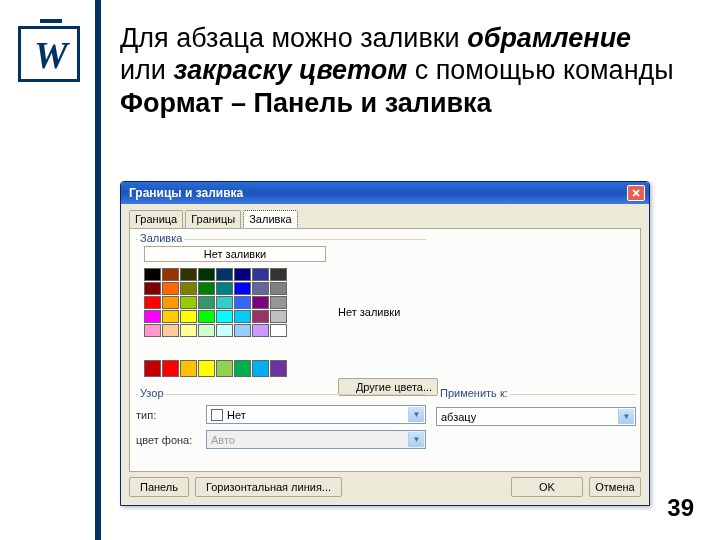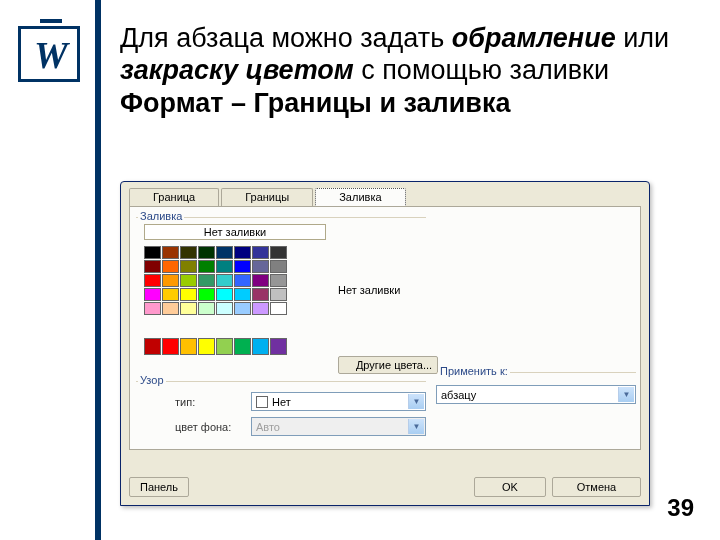--- a/index.html
+++ b/index.html
@@ -11,36 +11,36 @@
   .logo-inner::after { content: ''; position: absolute; top: -14px; left: 6px; width: 22px; height: 4px; background: #003264; }
   .vline { position: absolute; left: 95px; top: 0; bottom: 0; width: 6px; background: #003264; }
   .heading { position: absolute; left: 120px; top: 22px; width: 560px; font-size: 27px; line-height: 1.2; color: #000; }
   .heading b { font-weight: bold; }
   .heading i { font-style: italic; }
   .dialog { position: absolute; left: 120px; top: 181px; width: 530px; height: 325px; background: #ece9d8; border: 1px solid #0a246a; border-radius: 4px 4px 0 0; box-shadow: 2px 2px 4px rgba(0,0,0,.25); font-size: 11px; }
   .titlebar { height: 22px; background: linear-gradient(#2a6dd4, #1d56c0 45%, #1d56c0 55%, #3d7ae0); border-radius: 3px 3px 0 0; display: flex; align-items: center; padding: 0 4px 0 8px; color: #fff; font-weight: bold; font-size: 12px; }
   .titlebar-spacer { flex: 1; }
   .close-btn { width: 18px; height: 16px; background: #e36052; border: 1px solid #fff; border-radius: 2px; display: flex; align-items: center; justify-content: center; color: #fff; font-size: 11px; font-weight: bold; line-height: 1; }
   .tabs { display: flex; gap: 2px; padding: 6px 8px 0 8px; }
-  .tab { padding: 2px 23px; background: #ece9d8; border: 1px solid #aca899; border-bottom: none; border-radius: 2px 2px 0 0; font-size: 11px; position: relative; }
+  .tab { padding: 2px 5px; background: #ece9d8; border: 1px solid #aca899; border-bottom: none; border-radius: 2px 2px 0 0; font-size: 11px; position: relative; }
   .tab.active { background: #fcfcfa; border: 1px dotted #555; border-bottom: 1px solid #fcfcfa; z-index: 2; }
   .tab-body { margin: 0 8px 6px 8px; background: #fcfcfa; border: 1px solid #aca899; height: 244px; position: relative; padding: 6px 8px; }
   .group { position: absolute; }
   .group-label { font-size: 11px; color: #2c4a88; position: absolute; top: -8px; left: 2px; background: #fcfcfa; padding: 0 2px; }
   .fill-group { left: 6px; top: 10px; width: 290px; height: 150px; border-top: 1px solid #d9d2bd; }
   .nofill-label { position: absolute; top: 6px; left: 8px; width: 182px; height: 16px; border: 1px solid #b0a98a; background: #fff; text-align: center; font-size: 11px; line-height: 15px; }
   .palette { position: absolute; top: 28px; left: 8px; display: grid; grid-template-columns: repeat(8, 17px); grid-auto-rows: 13px; gap: 1px; }
   .palette div { border: 1px solid #666; }
   .std-row { position: absolute; top: 120px; left: 8px; display: grid; grid-template-columns: repeat(8, 17px); grid-auto-rows: 17px; gap: 1px; }
   .std-row div { border: 1px solid #666; }
   .current-label { position: absolute; top: 66px; left: 202px; width: 85px; font-size: 11px; }
   .more-btn { position: absolute; top: 138px; left: 202px; width: 100px; height: 18px; }
   .btn { background: #ece9d8; border: 1px solid #aca899; border-radius: 2px; font-size: 11px; display: flex; align-items: center; justify-content: center; padding-left: 12px; }
-  .pattern-group { left: 6px; top: 174px; width: 290px; height: 72px; border-top: 1px solid #d9d2bd; }
-  .field-row { display: flex; align-items: center; gap: 8px; margin-top: 6px; margin-left: 39px; }
+  .pattern-group { left: 6px; top: 165px; width: 290px; height: 72px; border-top: 1px solid #d9d2bd; }
+  .field-row { display: flex; align-items: center; gap: 2px; margin-top: 6px; }
   .field-label { font-size: 11px; color: #333; width: 68px; }
   .select { flex: 1; height: 19px; background: #fff; border: 1px solid #7f9db9; display: flex; align-items: center; padding: 0 4px; font-size: 11px; position: relative; }
   .select-dis { background: #efefef; color: #a0a0a0; }
   .dropdown-arrow { position: absolute; right: 1px; top: 1px; width: 16px; height: 15px; background: linear-gradient(#cde3fb,#a9cef2); border-left: 1px solid #b6cdea; display: flex; align-items: center; justify-content: center; font-size: 8px; color: #4a6a99; }
   .select .swatch { width: 12px; height: 12px; border: 1px solid #666; background: #fff; margin-right: 4px; }
   .preview-group { left: 306px; top: 10px; width: 200px; height: 150px; border-top: 1px solid #d9d2bd; }
   .preview-box { position: absolute; top: 24px; left: 44px; width: 118px; height: 90px; background: #fff; }
   .preview-page { position: absolute; top: 10px; left: 22px; width: 74px; height: 68px; border: 1px solid #888; background: #fff; padding: 10px 8px; }
   .preview-page div { height: 3px; background: #666; margin-bottom: 3px; }
   .preview-tick { position: absolute; width: 6px; height: 1px; background: #888; }
@@ -57,24 +57,29 @@
 
   <div class="logo-wrap">
     <div class="logo">
         <span class="logo-inner">W</span>
       </div>
   </div>
 
   <div class="vline"></div>
 
   <div class="heading">
-    <span>Для абзаца можно задать </span><b><i>обрамление</i></b><span> или </span><b><i>закраску цветом</i></b><span> с помощью заливки </span><b>Формат – Границы и заливка</b>
+    <span>Для абзаца можно заливки </span><b><i>обрамление</i></b><span> или </span><b><i>закраску цветом</i></b><span> с помощью команды </span><b>Формат – Панель и заливка</b>
   </div>
 
   <div class="dialog">
+    <div class="titlebar">
+      <span>Границы и заливка</span>
+      <span class="titlebar-spacer"></span>
+      <span class="close-btn">✕</span>
+    </div>
 
     <div class="tabs">
       <div class="tab">Граница</div>
       <div class="tab">Границы</div>
       <div class="tab active">Заливка</div>
     </div>
 
     <div class="tab-body">
 
       <div class="group fill-group">
@@ -161,20 +166,21 @@
         <div class="select" style="margin-top:12px;">
           <span>абзацу</span>
           <span class="dropdown-arrow">▼</span>
         </div>
       </div>
 
     </div>
 
     <div class="btn-row">
       <div class="btn">Панель</div>
+      <div class="btn">Горизонтальная линия...</div>
       <span class="spacer"></span>
       <div class="btn" style="width:72px">OK</div>
-      <div class="btn" style="width:89px">Отмена</div>
+      <div class="btn" style="width:52px">Отмена</div>
     </div>
   </div>
 
   <div class="slide-num">39</div>
 </div>
 
 </body></html>

